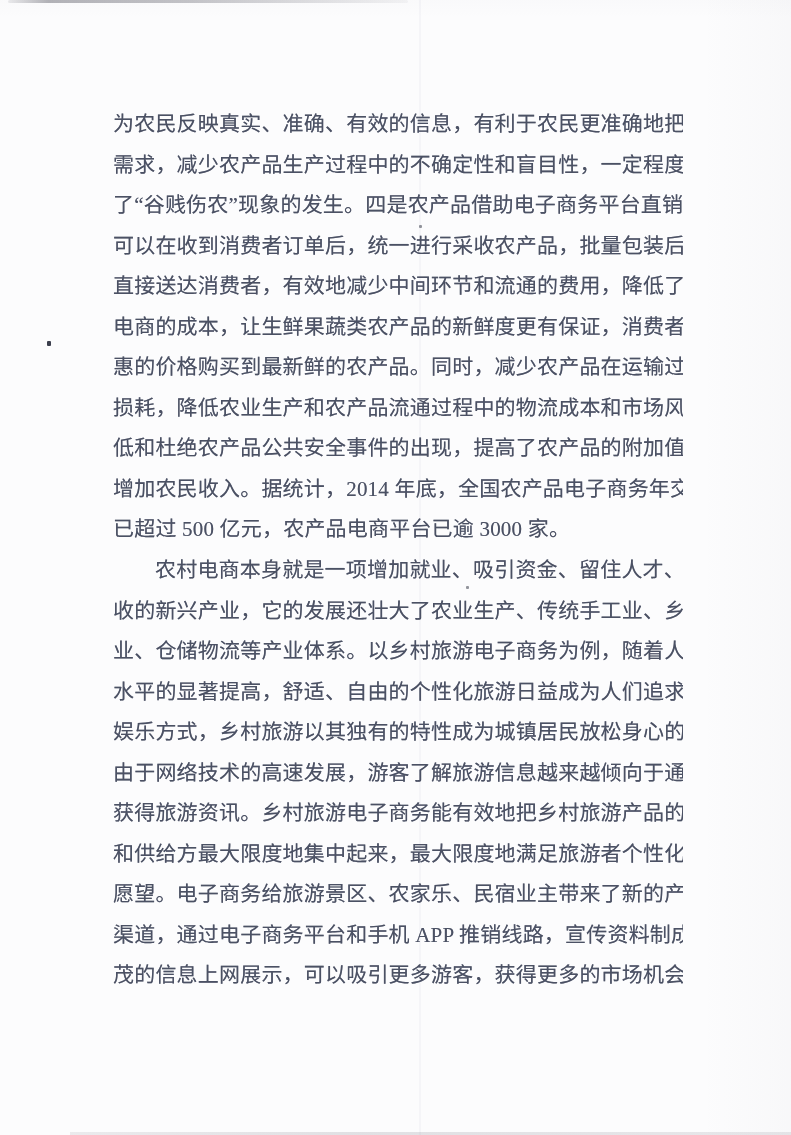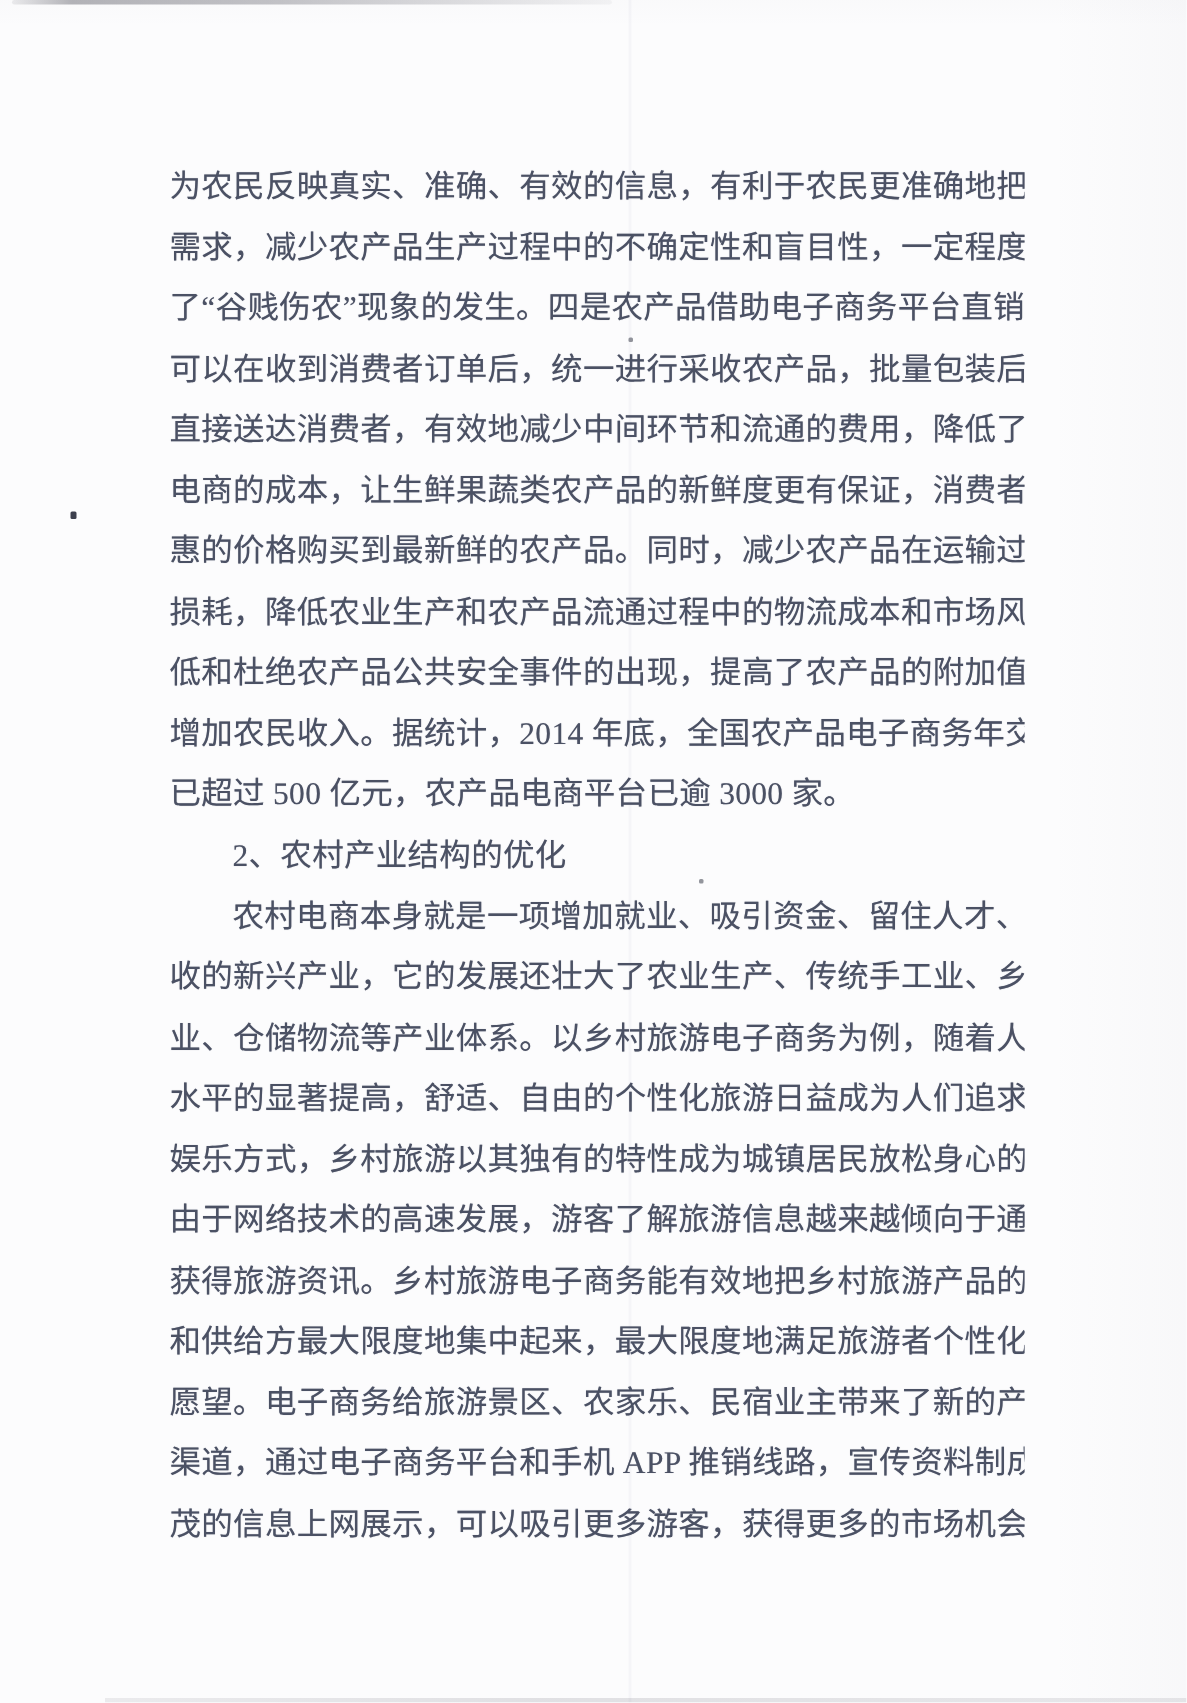--- a/index.html
+++ b/index.html
@@ -109,21 +109,20 @@
     <div class="line">需求，减少农产品生产过程中的不确定性和盲目性，一定程度上避免</div>
     <div class="line">了“谷贱伤农”现象的发生。四是农产品借助电子商务平台直销和预售，</div>
     <div class="line">可以在收到消费者订单后，统一进行采收农产品，批量包装后由产地</div>
     <div class="line">直接送达消费者，有效地减少中间环节和流通的费用，降低了农产品</div>
     <div class="line">电商的成本，让生鲜果蔬类农产品的新鲜度更有保证，消费者能以实</div>
     <div class="line">惠的价格购买到最新鲜的农产品。同时，减少农产品在运输过程中的</div>
     <div class="line">损耗，降低农业生产和农产品流通过程中的物流成本和市场风险，降</div>
     <div class="line">低和杜绝农产品公共安全事件的出现，提高了农产品的附加值，稳定</div>
     <div class="line">增加农民收入。据统计，2014 年底，全国农产品电子商务年交易额</div>
     <div class="line short">已超过 500 亿元，农产品电商平台已逾 3000 家。</div>
-    <div class="line short indent">2、农村产业结构的优化</div>
     <div class="line indent">农村电商本身就是一项增加就业、吸引资金、留住人才、助农增</div>
     <div class="line">收的新兴产业，它的发展还壮大了农业生产、传统手工业、乡村旅游</div>
     <div class="line">业、仓储物流等产业体系。以乡村旅游电子商务为例，随着人民生活</div>
     <div class="line">水平的显著提高，舒适、自由的个性化旅游日益成为人们追求的休闲</div>
     <div class="line">娱乐方式，乡村旅游以其独有的特性成为城镇居民放松身心的首选。</div>
     <div class="line">由于网络技术的高速发展，游客了解旅游信息越来越倾向于通过网络</div>
     <div class="line">获得旅游资讯。乡村旅游电子商务能有效地把乡村旅游产品的需求方</div>
     <div class="line">和供给方最大限度地集中起来，最大限度地满足旅游者个性化旅游的</div>
     <div class="line">愿望。电子商务给旅游景区、农家乐、民宿业主带来了新的产品销售</div>
     <div class="line">渠道，通过电子商务平台和手机 APP 推销线路，宣传资料制成图文并</div>

